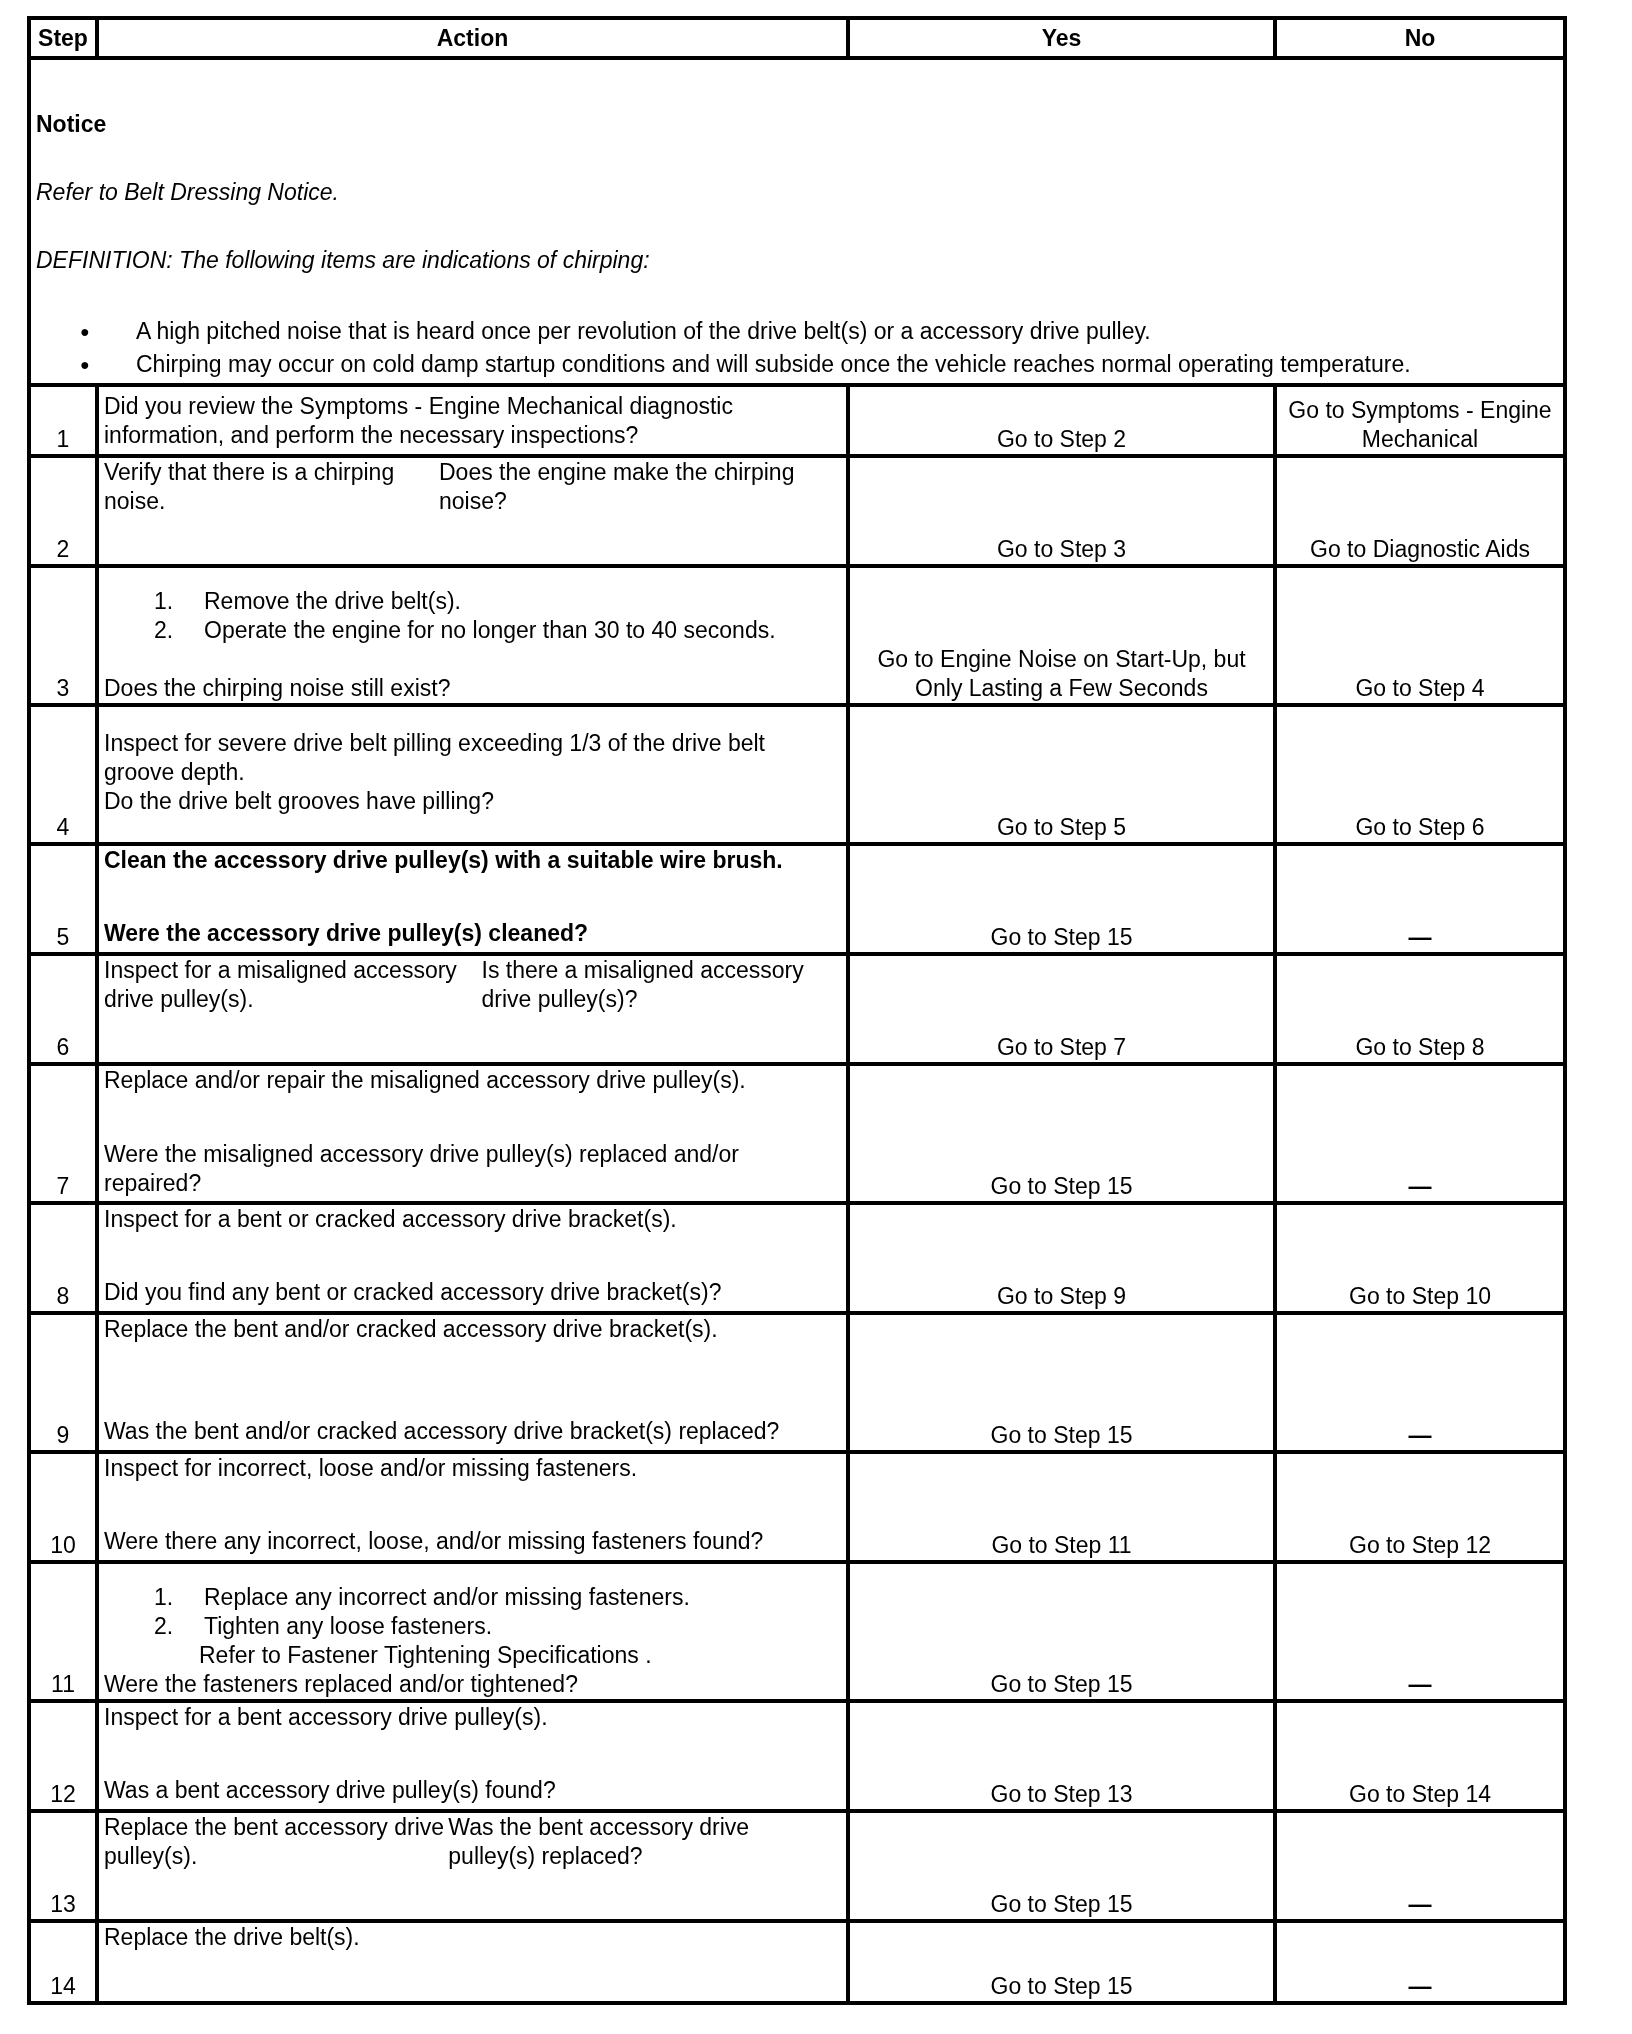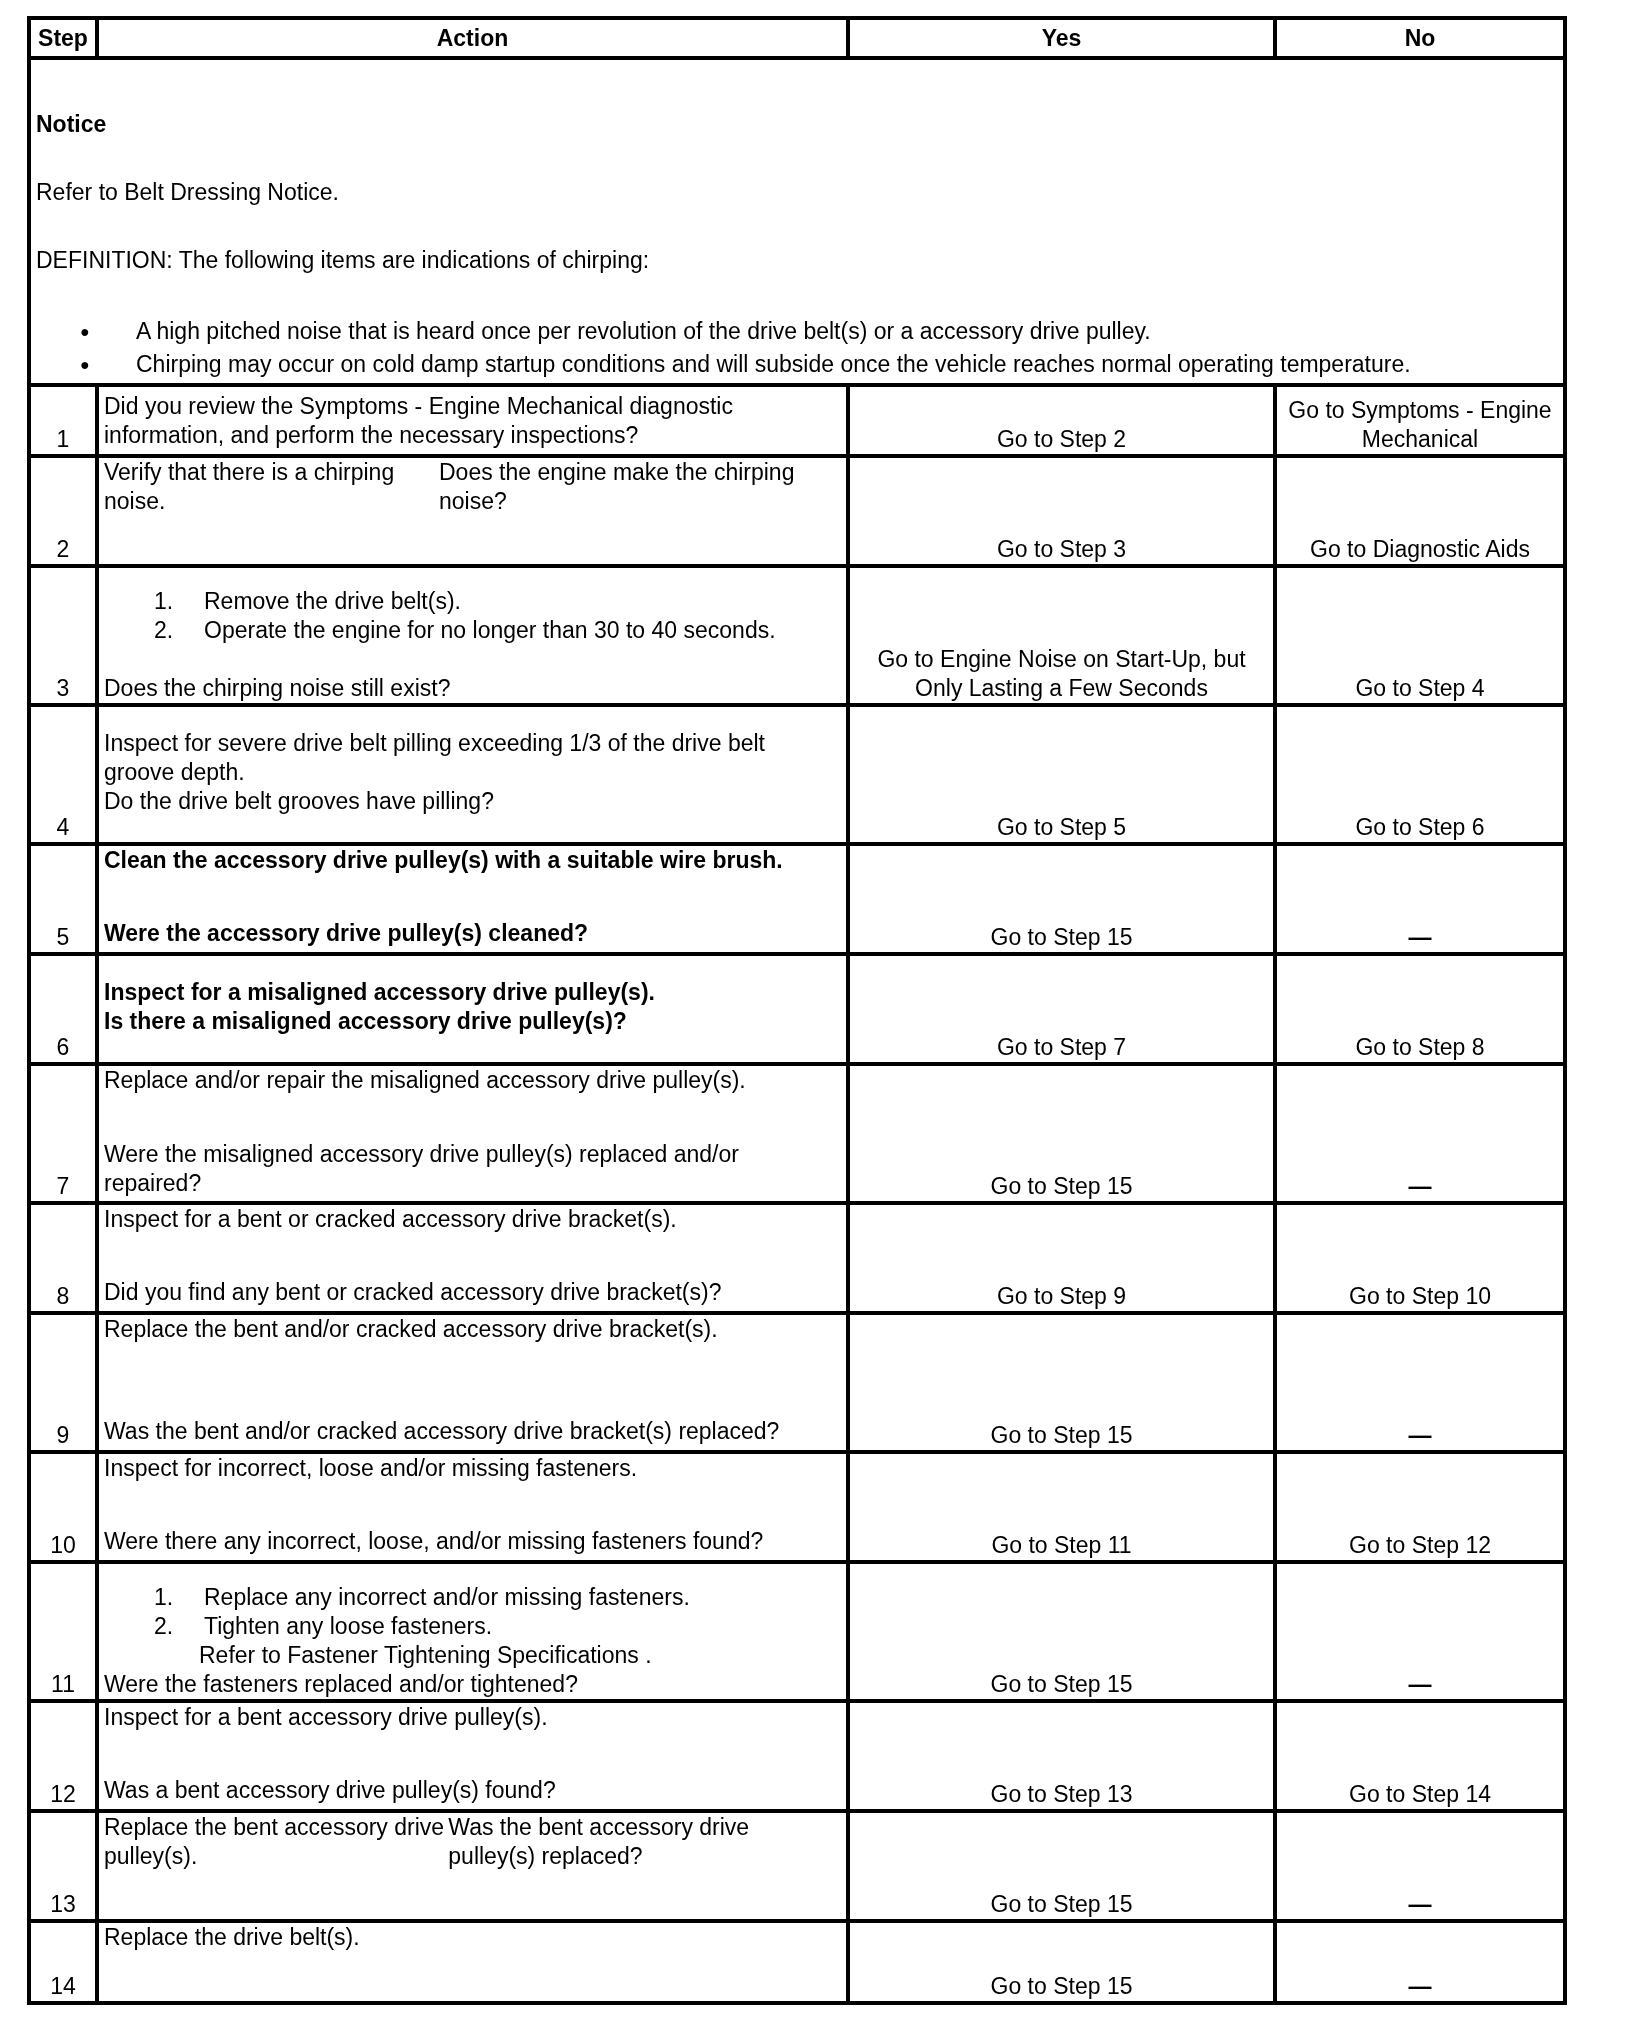--- a/index.html
+++ b/index.html
@@ -13,21 +13,21 @@
   table.diag td, table.diag th {
     border: 4px solid #000; padding: 0 5px; vertical-align: bottom;
   }
   table.diag th { font-weight: bold; text-align: center; height: 36px; vertical-align: middle; font-size: 23px; }
   th.c-step { text-align: left; padding-left: 3px; }
   td.step { text-align: center; vertical-align: middle; padding: 0; }
   td.yes, td.no { text-align: center; padding-bottom: 2px; }
   td.action { padding-bottom: 2px; vertical-align: top; }
   .notice-cell { vertical-align: top; padding: 4px 5px 20px 5px; }
   .notice-title { font-weight: bold; margin-bottom: 39px; }
-  .notice-line { margin-bottom: 39px; }
+  .notice-line { margin-bottom: 39px; font-style: italic; }
   .notice-line.def { margin-bottom: 42px; }
   ul.bullets { margin: 0; padding: 0 0 0 44px; list-style: none; }
   ul.bullets li { position: relative; padding-left: 56px; margin-bottom: 4px; }
   ul.bullets li::before { content: "\25CF"; position: absolute; left: 0; font-size: 16px; }
   ol.steps { margin: 0; padding: 0; list-style: none; }
   ol.steps li { padding-left: 100px; position: relative; }
   ol.steps li .num { position: absolute; left: 50px; }
   .refer { padding-left: 95px; }
   .gap { height: 29px; }
   .dash { font-weight: bold; }
@@ -114,21 +114,21 @@
             <div>Clean the accessory drive pulley(s) with a suitable wire brush.</div>
             <div>Were the accessory drive pulley(s) cleaned?</div>
           </div>
         </td>
         <td class="yes">Go to Step 15</td>
         <td class="no dash">—</td>
       </tr>
       <tr style="height: 110px;">
         <td class="step">6</td>
         <td class="action" style="vertical-align: top;">
-          <div style="display: flex; flex-direction: column; justify-content: center; height: 102px; font-weight: bold;">
+          <div style="display: flex; flex-direction: row; justify-content: flex-start; height: 102px;">
             <div>Inspect for a misaligned accessory drive pulley(s).</div>
             <div>Is there a misaligned accessory drive pulley(s)?</div>
           </div>
         </td>
         <td class="yes">Go to Step 7</td>
         <td class="no">Go to Step 8</td>
       </tr>
       <tr style="height: 139px;">
         <td class="step">7</td>
         <td class="action" style="vertical-align: top;">

